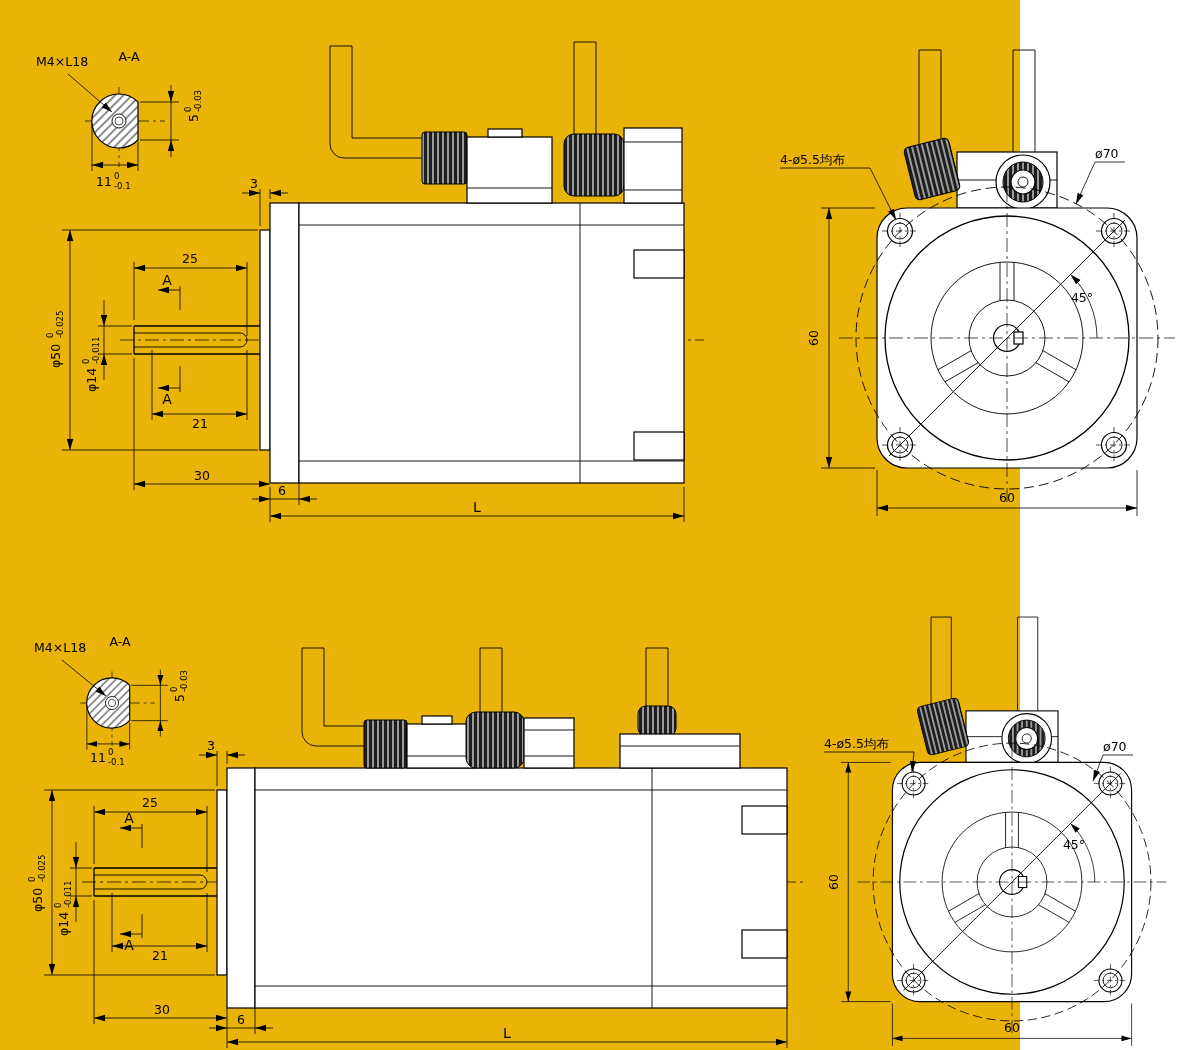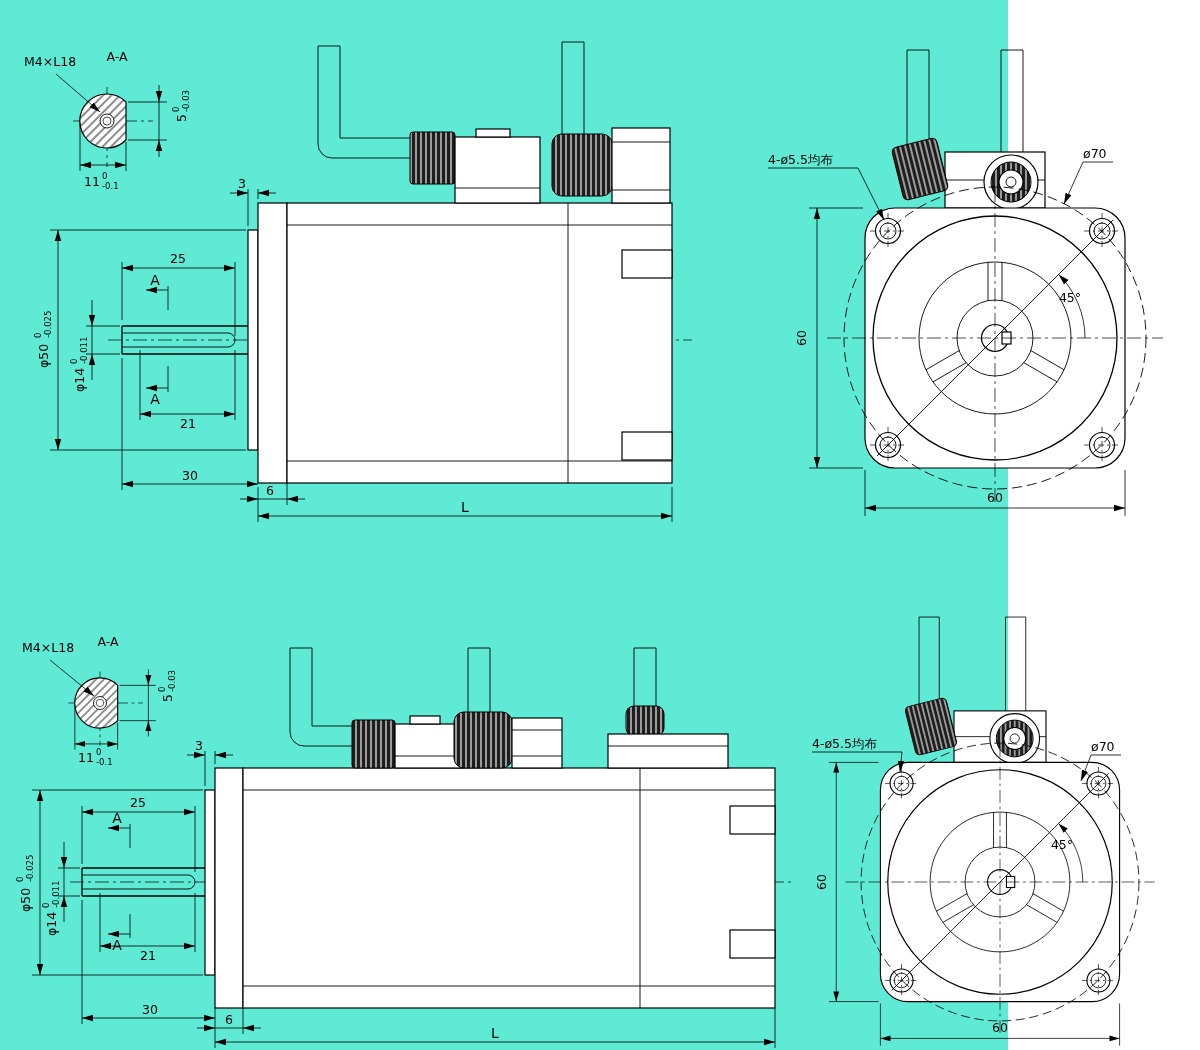--- a/index.html
+++ b/index.html
@@ -1,16 +1,16 @@
 <!DOCTYPE html>
 <html><head>
 <meta charset="utf-8">
 <style>
   html,body{margin:0;padding:0;background:#fff;}
-  #canvas{width:1008px;height:1050px;position:relative;background:#5eead4;}
+  #canvas{width:1008px;height:1050px;position:relative;background:#eab308;padding-left:12px;}
   svg{display:block;}
   text{font-family:"DejaVu Sans","Liberation Sans",sans-serif;font-size:12.5px;fill:#000;}
   text.big{font-size:14px;}
   text.tol{font-size:8.5px;}
   .ol{fill:none;stroke:#000;stroke-width:1.3;}
   .olf{fill:#fff;stroke:#000;stroke-width:1.2;}
   .thin{fill:none;stroke:#000;stroke-width:0.9;}
   .dim{fill:none;stroke:#000;stroke-width:0.8;}
   .dims line, .dims path{fill:none;stroke:#000;stroke-width:0.8;}
   .cl{fill:none;stroke:#000;stroke-width:0.7;stroke-dasharray:14 4 3 4;}

